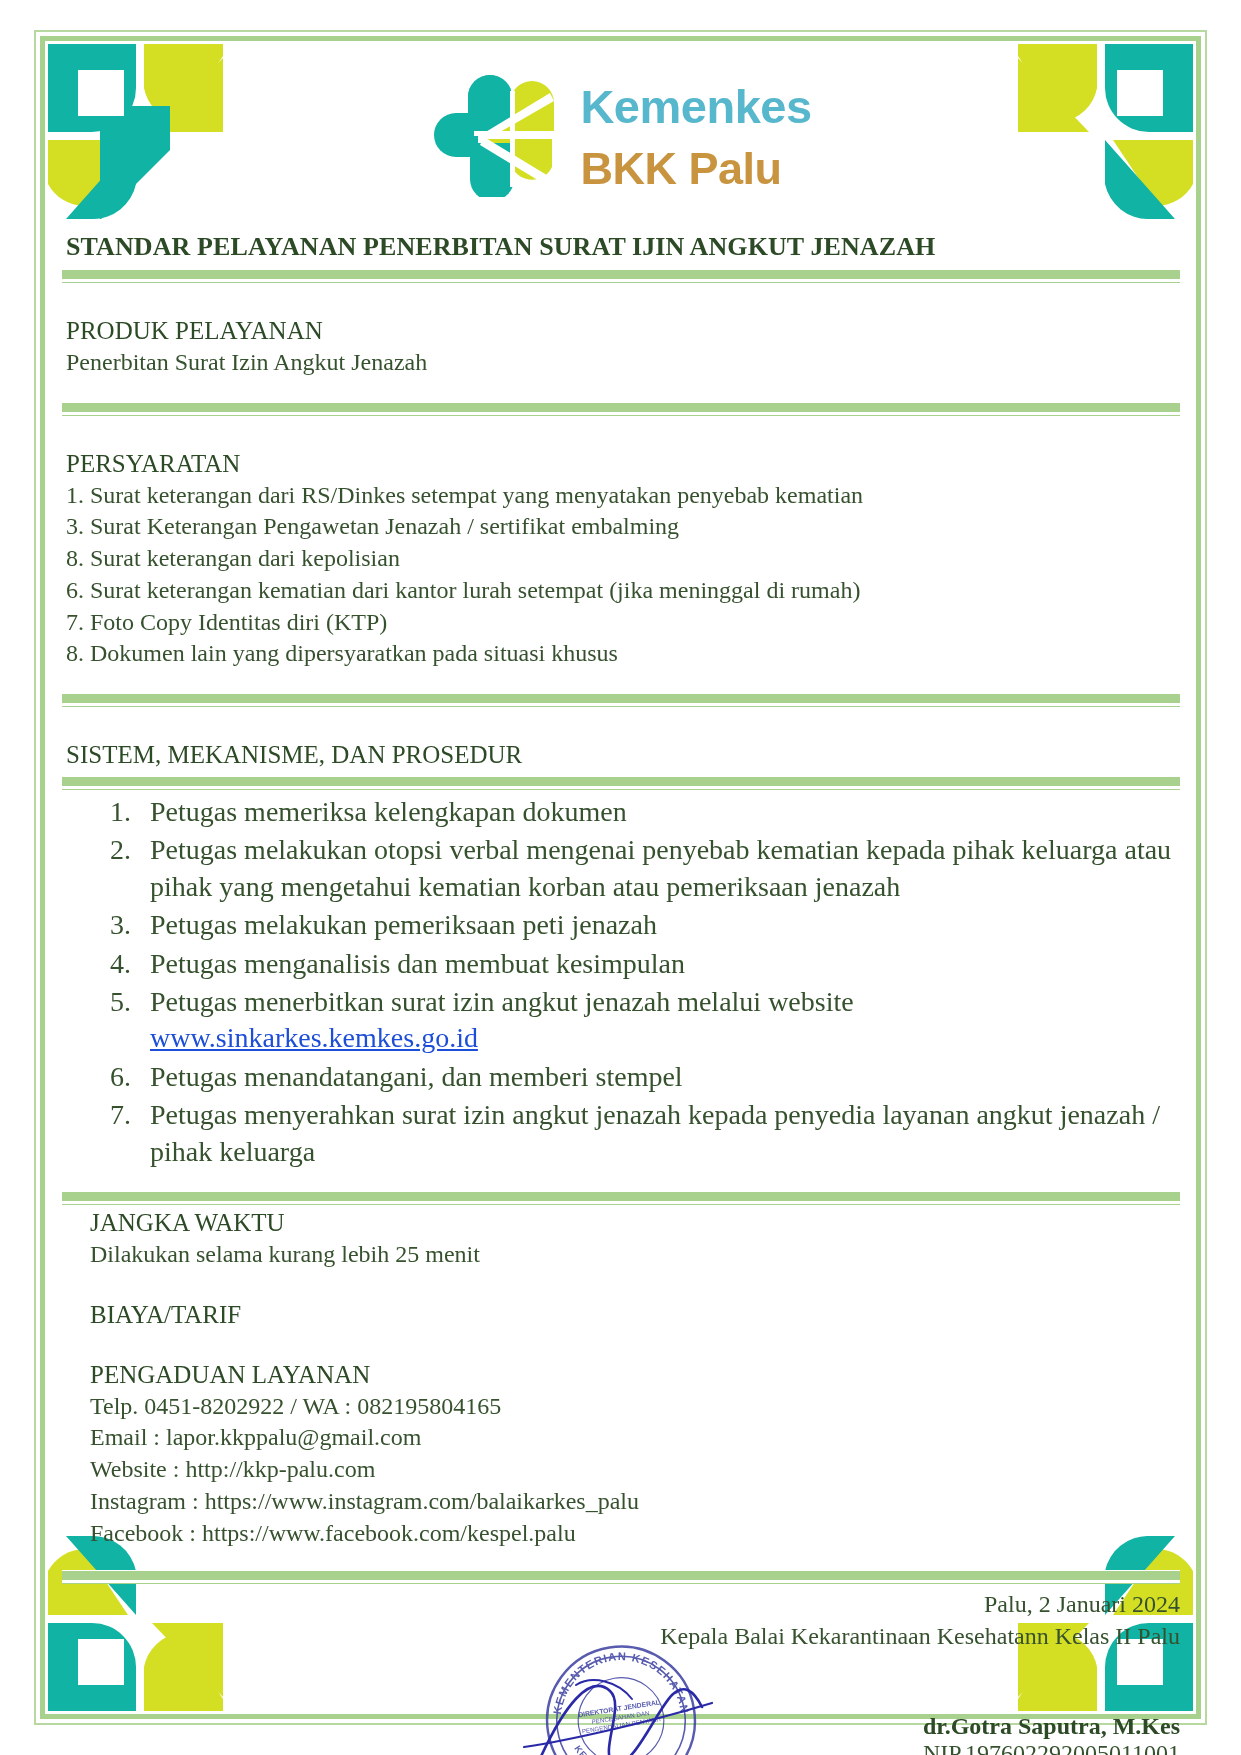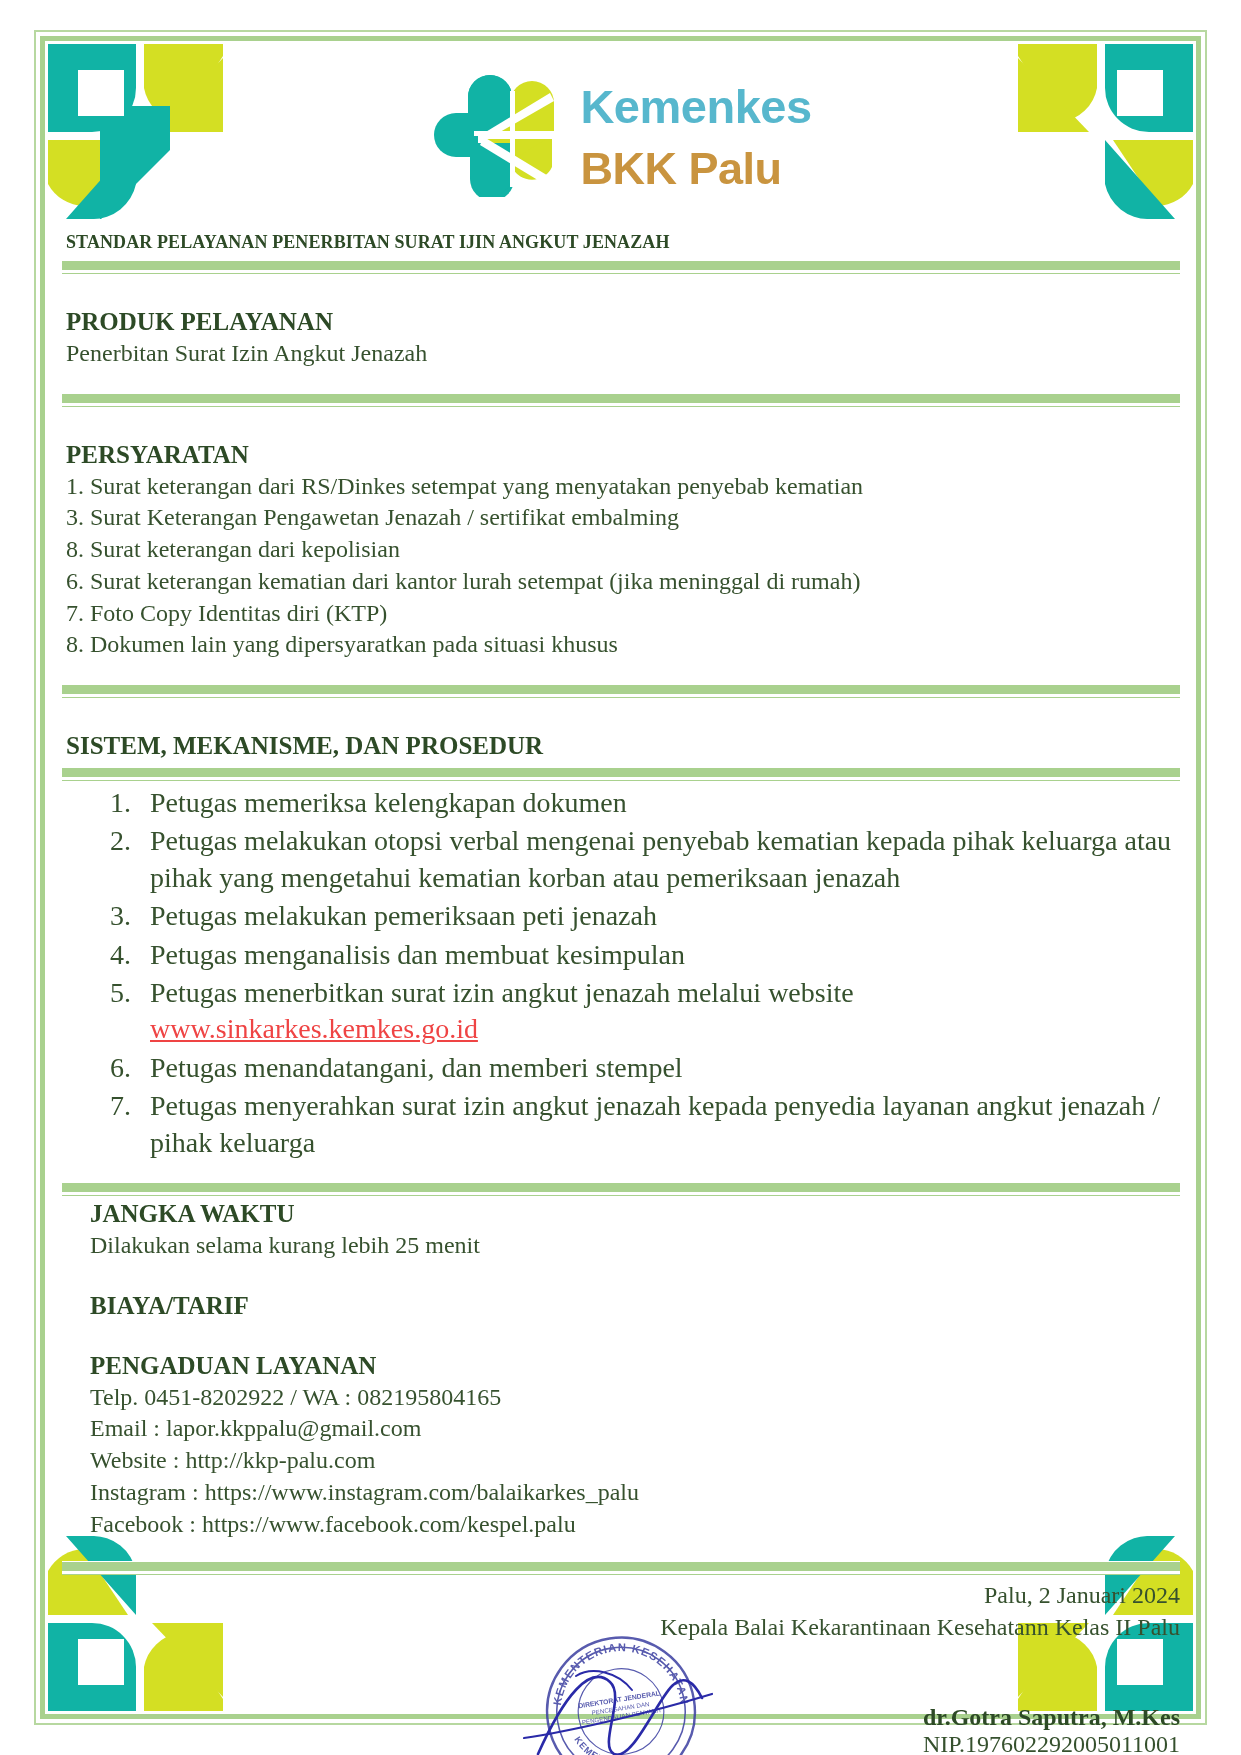--- a/index.html
+++ b/index.html
@@ -68,26 +68,26 @@
     height:9px;margin:7px 0;
     background:#a9d18e;
     border-top:1px solid #ffffff;
     border-bottom:1px solid #ffffff;
     box-shadow:0 2px 0 0 #ffffff, 0 3px 0 0 #a9d18e;
     position:relative;
   }
 
   
   h1.doc-title{
-    font-size:18px;font-weight:bold;margin:4px 0 6px 4px;
+    font-size:26px;font-weight:bold;margin:4px 0 6px 4px;
     letter-spacing:0.1px;color:#2d4a26;
     font-family:"Liberation Serif","DejaVu Serif",serif;
   }
   .sec-head{
-    font-size:25px;font-weight:bold;margin:0 0 2px 28px;color:#2d4a26;
+    font-size:25px;font-weight:normal;margin:0 0 2px 28px;color:#2d4a26;
   }
   .sec-head.indent0{margin-left:4px;}
   .body-line{
     font-size:24px;margin:0 0 1px 28px;color:#36512e;line-height:1.28;
   }
   .body-line.indent0{margin-left:4px;}
   .spacer-sm{height:16px;}
   .spacer-md{height:30px;}
 
   ol.proc{
@@ -236,21 +236,21 @@
     <div class="spacer-md"></div>
 
     <div class="sec-head indent0">SISTEM, MEKANISME, DAN PROSEDUR</div>
     <div class="rule"></div>
 
     <ol class="proc">
       <li><span>Petugas memeriksa kelengkapan dokumen</span></li>
       <li><span>Petugas melakukan otopsi verbal mengenai penyebab kematian kepada pihak keluarga atau pihak yang mengetahui kematian korban atau pemeriksaan jenazah</span></li>
       <li><span>Petugas melakukan pemeriksaan peti jenazah</span></li>
       <li><span>Petugas menganalisis dan membuat kesimpulan</span></li>
-      <li><span>Petugas menerbitkan surat izin angkut jenazah melalui website </span><a class="ul-link" href="#" style="color:#ef4444;">www.sinkarkes.kemkes.go.id</a></li>
+      <li><span>Petugas menerbitkan surat izin angkut jenazah melalui website </span><a class="ul-link" href="#" style="color:#1d4ed8;">www.sinkarkes.kemkes.go.id</a></li>
       <li><span>Petugas menandatangani, dan memberi stempel</span></li>
       <li><span>Petugas menyerahkan surat izin angkut jenazah kepada penyedia layanan angkut jenazah / pihak keluarga</span></li>
     </ol>
 
     <div style="height:12px"></div>
     <div class="rule"></div>
 
     <div class="sec-head">JANGKA WAKTU</div>
     <div class="body-line">Dilakukan selama kurang lebih 25 menit</div>
 

